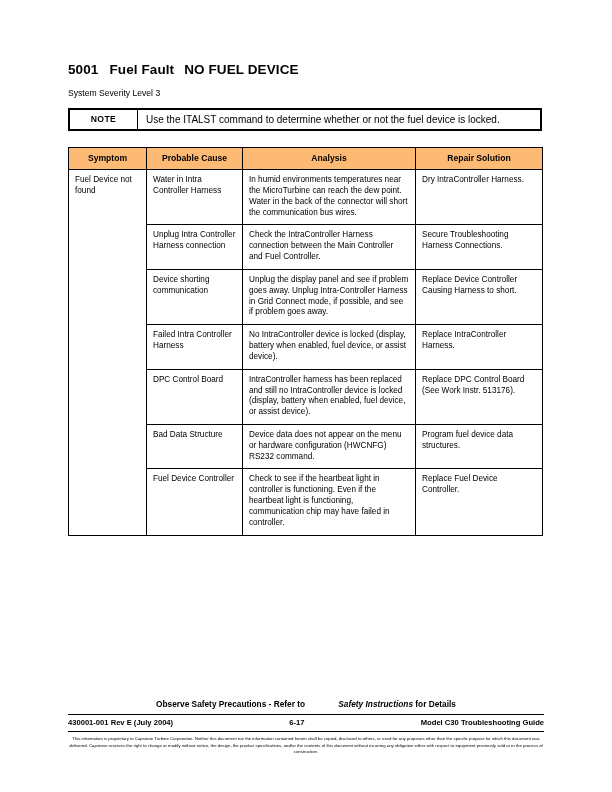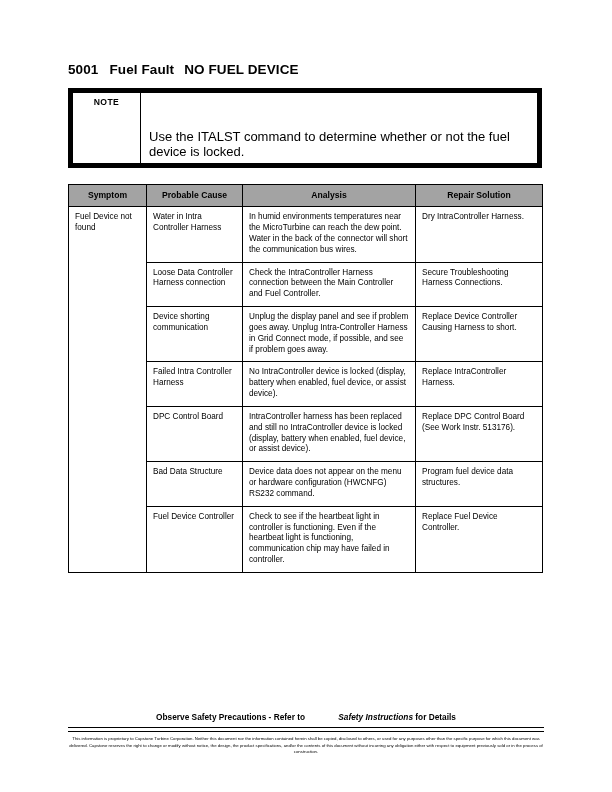--- a/index.html
+++ b/index.html
@@ -33,44 +33,43 @@
   .doc-title .sep { display: inline-block; width: 10px; }
   .line {
     font-size: 8.6px;
     margin: 0 0 9px 0;
     line-height: 1.25;
   }
   .line.intro { margin-bottom: 13px; }
 
   
   .note-box {
-    border: 5px solid #000000;
+    border: 2px solid #000000;
     display: flex;
     width: 474px;
     margin: 0 0 16px 0;
     box-sizing: border-box;
     justify-content: center;
   }
   .note-label {
     width: 68px;
     min-width: 68px;
     border-right: 1px solid #000;
     text-align: center;
     font-size: 8.6px;
     font-weight: bold;
     padding: 4px 0 4px 0;
     box-sizing: border-box;
     letter-spacing: 0.4px;
   }
   .note-text {
-    font-size: 13px;
+    font-size: 10px;
     padding: 4px 0 4px 8px;
     box-sizing: border-box;
     flex: 1;
-    margin-top: 32px;
   }
 
   
   table.fault {
     border-collapse: collapse;
     width: 474px;
     table-layout: fixed;
     margin: 0;
   }
   table.fault th, table.fault td {
@@ -79,21 +78,21 @@
     font-size: 8.2px;
     line-height: 1.32;
     padding: 5px 6px 6px 6px;
     box-sizing: border-box;
   }
   table.fault th {
     text-align: center;
     font-weight: bold;
     font-size: 8.6px;
     padding: 5px 4px 5px 4px;
-    background: #a3a3a3;
+    background: #fdba74;
   }
   col.c1 { width: 78px; }
   col.c2 { width: 96px; }
   col.c3 { width: 173px; }
   col.c4 { width: 127px; }
   td.symcell { padding-top: 6px; }
 
   
   .footer-area {
     position: absolute;
@@ -137,20 +136,21 @@
 </style>
 </head>
 <body>
 
 <div class="page">
 
   <h1 class="doc-title">
     <span class="code">5001</span><span>Fuel Fault</span><span class="sep"></span><span>NO FUEL DEVICE</span>
   </h1>
 
+  <p class="line">System Severity Level 3</p>
 
   <div class="note-box">
     <div class="note-label">NOTE</div>
     <div class="note-text">Use the ITALST command to determine whether or not the fuel device is locked.</div>
   </div>
 
   <table class="fault">
     <colgroup>
       <col class="c1">
         <col class="c2">
@@ -166,21 +166,21 @@
       </tr>
     </thead>
     <tbody>
       <tr>
         <td class="symcell" rowspan="7">Fuel Device not found</td>
         <td>Water in Intra Controller Harness</td>
         <td>In humid environments temperatures near the MicroTurbine can reach the dew point. Water in the back of the connector will short the communication bus wires.</td>
         <td>Dry IntraController Harness.</td>
       </tr>
       <tr>
-        <td>Loose Data Controller Harness connection</td>
+        <td>Unplug Intra Controller Harness connection</td>
         <td>Check the IntraController Harness connection between the Main Controller and Fuel Controller.</td>
         <td>Secure Troubleshooting Harness Connections.</td>
       </tr>
       <tr>
         <td>Device shorting communication</td>
         <td>Unplug the display panel and see if problem goes away. Unplug Intra-Controller Harness in Grid Connect mode, if possible, and see if problem goes away.</td>
         <td>Replace Device Controller Causing Harness to short.</td>
       </tr>
       <tr>
         <td>Failed Intra Controller Harness</td>
@@ -201,17 +201,22 @@
         <td>Fuel Device Controller</td>
         <td>Check to see if the heartbeat light in controller is functioning. Even if the heartbeat light is functioning, communication chip may have failed in controller.</td>
         <td>Replace Fuel Device Controller.</td>
       </tr>
     </tbody>
   </table>
 
   <div class="footer-area">
     <div class="obs"><span>Observe Safety Precautions - Refer to </span><span class="ital">Safety Instructions</span><span> for Details</span></div>
     <div class="rule"></div>
+    <div class="footer-row">
+      <div class="left">430001-001 Rev E (July 2004)</div>
+      <div class="center">6-17</div>
+      <div class="right">Model C30 Troubleshooting Guide</div>
+    </div>
     <div class="rule2"></div>
     <div class="legal">This information is proprietary to Capstone Turbine Corporation. Neither this document nor the information contained herein shall be copied, disclosed to others, or used for any purposes other than the specific purpose for which this document was delivered. Capstone reserves the right to change or modify without notice, the design, the product specifications, and/or the contents of this document without incurring any obligation either with respect to equipment previously sold or in the process of construction.</div>
   </div>
 
 </div>
 
 </body></html>

